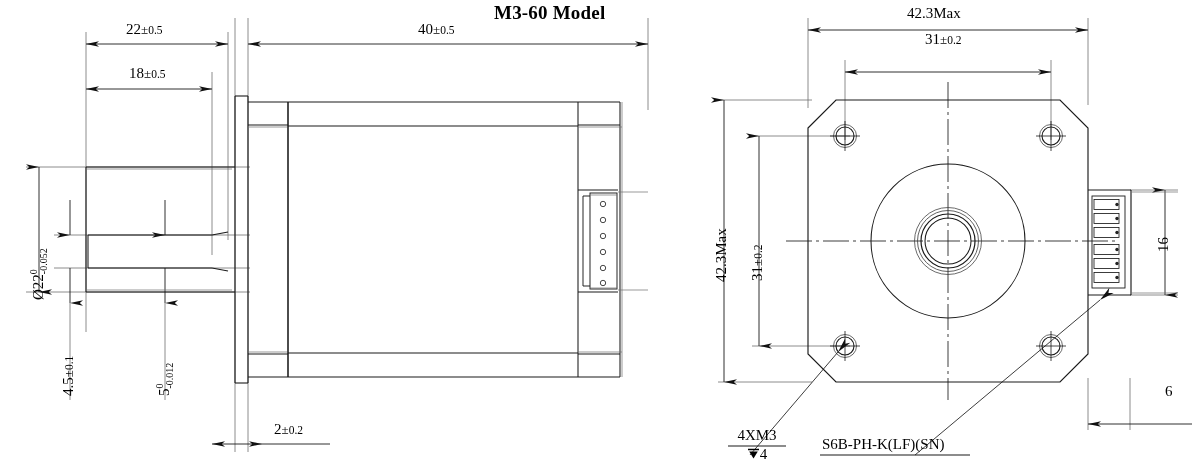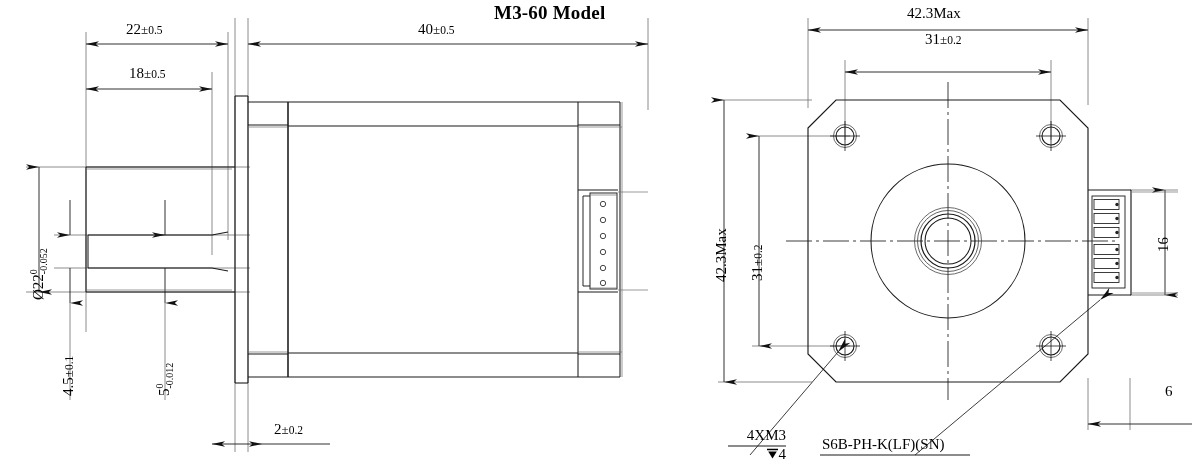--- a/index.html
+++ b/index.html
@@ -24,21 +24,21 @@
     display:inline-flex;flex-direction:column;align-items:flex-start;
     vertical-align:middle; line-height:1; position:relative; top:-1px;
   }
   .tolstack span{font-size:10px;display:block;height:10px;}
   .lead{
     position:absolute;font-family:"Liberation Serif",serif;font-size:15px;
     color:#000;white-space:nowrap;
   }
   .leadstack{
     position:absolute; font-family:"Liberation Serif",serif; font-size:15px;
-    color:#000; text-align:right; line-height:1.05; white-space:nowrap;
+    color:#000; text-align:center; line-height:1.05; white-space:nowrap;
   }
 </style>
 </head>
 <body>
 
 <div id="root">
 
   <svg class="draw" viewBox="0 0 1200 473">
     <defs>
       <marker id="arrL" markerWidth="14" markerHeight="8" refX="13" refY="4" orient="auto" markerUnits="userSpaceOnUse">

